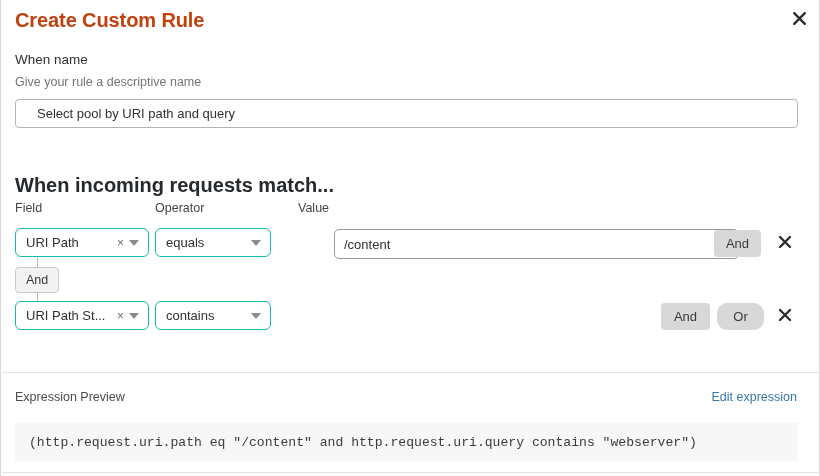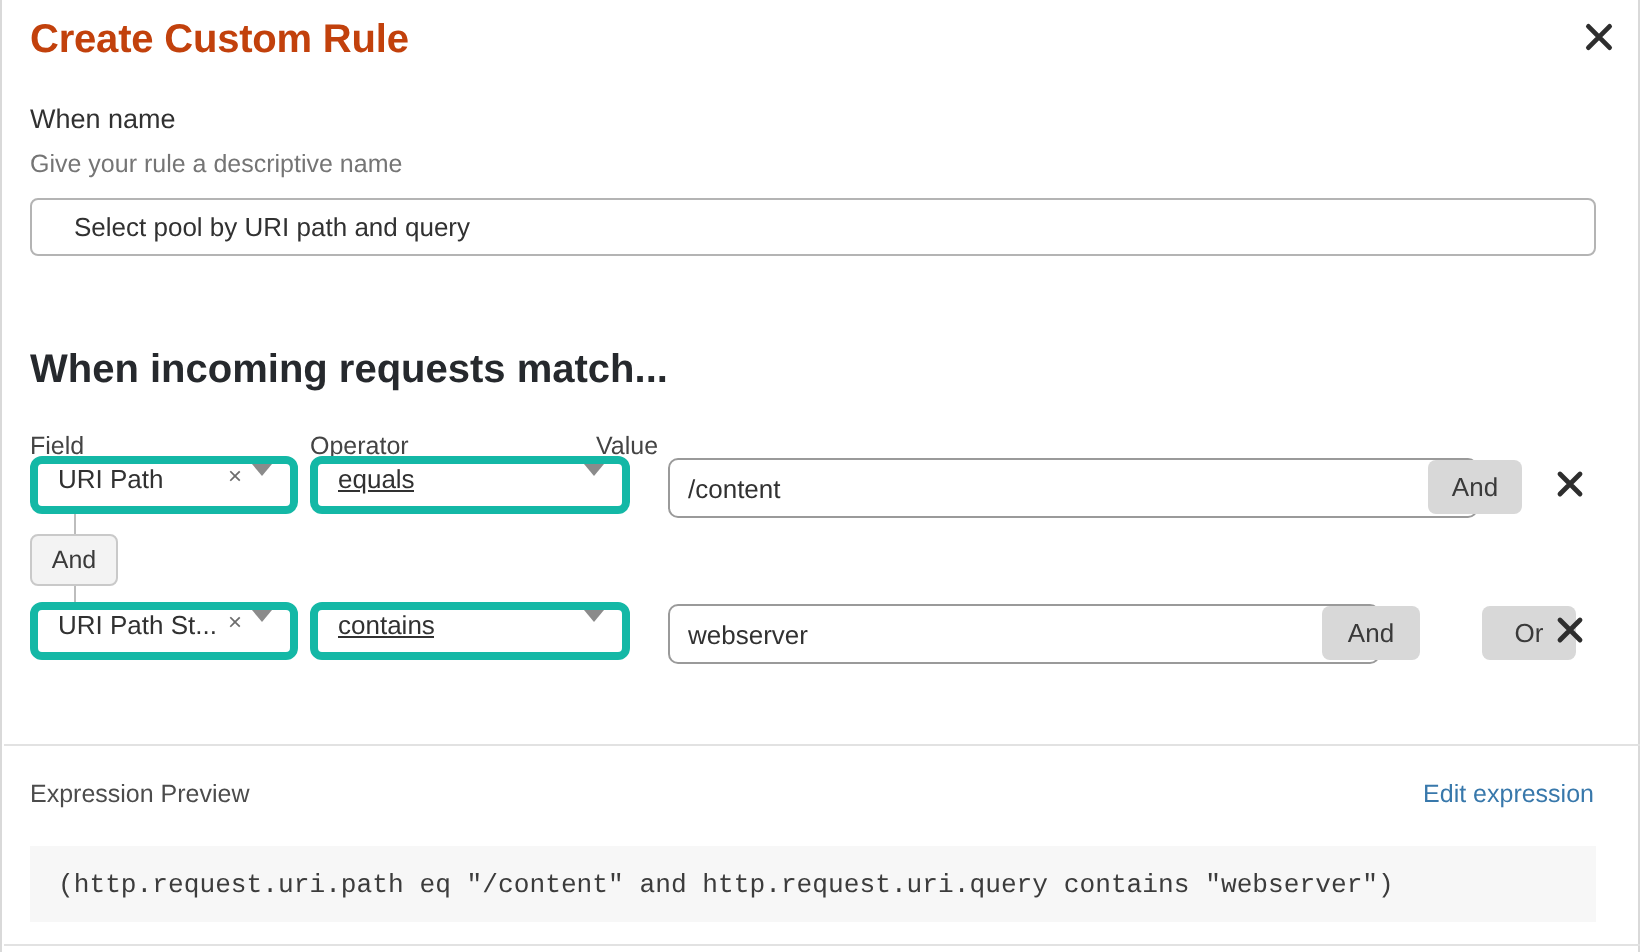--- a/index.html
+++ b/index.html
@@ -79,41 +79,41 @@
     position: absolute;
     left: 14px;
     top: 174px;
     font-size: 20px;
     font-weight: bold;
     color: #26292d;
   }
   
   .col-head {
     position: absolute;
-    top: 216px;
+    top: 201px;
     font-size: 12.5px;
     color: #444;
   }
   #col-field    { left: 14px; }
   #col-operator { left: 154px; }
   #col-value    { left: 297px; }
 
   
   .row { position: absolute; left: 0; width: 820px; height: 34px; }
   #row-1 { top: 228px; }
   #row-2 { top: 301px; }
 
   .select-box {
     position: absolute;
     height: 29px;
-    border: 4px solid #14b8a6;
+    border: 1px solid #14b8a6;
     border-radius: 6px;
     background: #fff;
     display: flex;
-    align-items: flex-start;
+    align-items: center;
     cursor: pointer;
     padding: 0 6px 0 10px;
     font-size: 13px;
     color: #313131;
   }
   .select-box .sel-text {
     flex: 0 0 auto;
     white-space: nowrap;
     overflow: hidden;
   }
@@ -127,21 +127,21 @@
   }
   .caret {
     width: 0; height: 0;
     border-left: 5px solid transparent;
     border-right: 5px solid transparent;
     border-top: 6px solid #8b8b8b;
     margin-right: 3px;
     cursor: pointer;
   }
   .field-select    { left: 14px;  width: 134px; }
-  .operator-select { left: 154px; width: 160px; text-decoration: underline; }
+  .operator-select { left: 154px; width: 116px; }
 
   .value-input {
     position: absolute;
     height: 30px;
     left: 297px;
     border: 1px solid #9a9a9a;
     border-radius: 5px;
     background: #fff;
     font-family: "Liberation Sans", sans-serif;
     font-size: 13px;
@@ -161,21 +161,21 @@
     border: none;
     border-radius: 4px;
     font-family: "Liberation Sans", sans-serif;
     font-size: 13px;
     color: #3a3a3a;
     cursor: pointer;
     top: 2px;
   }
   #and-1 { left: 713px; width: 47px; }
   #and-2 { left: 660px; width: 49px; }
-  #or-2  { left: 740px; width: 47px; }
+  #or-2  { left: 716px; width: 47px; border-radius: 10px; }
 
   .row-delete {
     position: absolute;
     top: 1px;
     width: 26px;
     height: 26px;
     display: flex;
     align-items: center;
     justify-content: center;
     background: none;
@@ -329,21 +329,20 @@
       <span class="clear-x">×</span>
       <span class="caret"></span>
     </div>
 
     <div class="select-box operator-select">
       <span class="sel-text">contains</span>
       <span class="spacer"></span>
       <span class="caret"></span>
     </div>
 
-    <input class="value-input" id="value-2" type="text" value="webserver" style="">
 
     <button class="chip-btn" id="and-2">And</button>
     <button class="chip-btn" id="or-2">Or</button>
 
     <button class="row-delete" id="del-2" aria-label="Delete row">
       <svg width="14" height="14" viewBox="0 0 14 14">
         <path d="M2 2 L12 12 M12 2 L2 12" stroke="#2e2e2e" stroke-width="2.4" stroke-linecap="round"></path>
       </svg>
     </button>
   </div>

